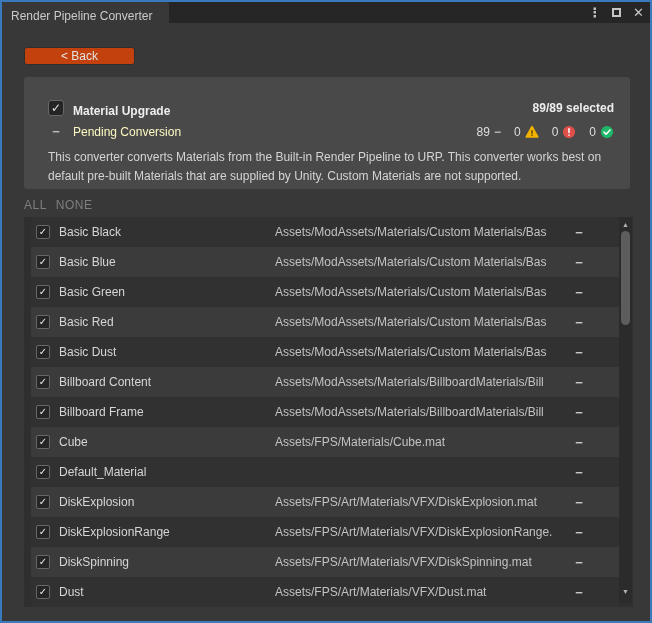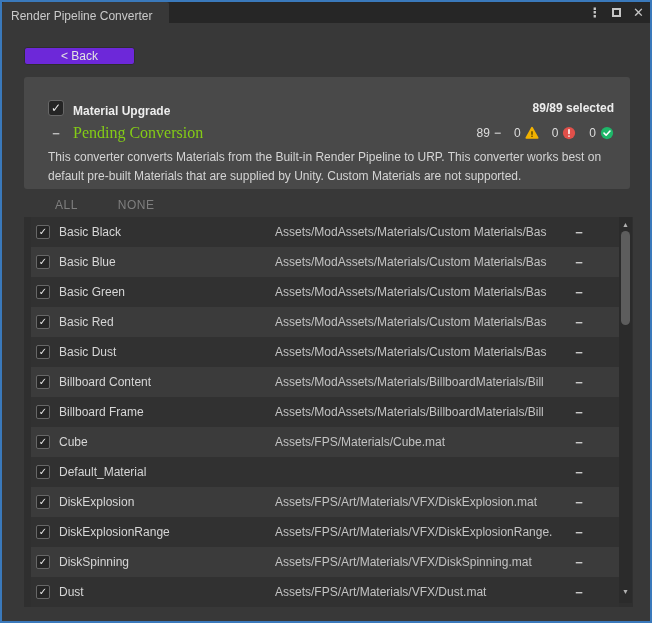--- a/index.html
+++ b/index.html
@@ -36,21 +36,21 @@
     display: flex; align-items: center; gap: 12px;
   }
   .wc { color: #c6c6c6; cursor: pointer; line-height: 1; display: inline-flex; align-items: center; justify-content: center; }
   .wc.menu { font-size: 13px; font-weight: bold; width: 10px; }
   .maxbox { display: inline-block; width: 9px; height: 9px; border: 2px solid #c6c6c6; }
   .wc.close { font-size: 13px; }
   
   .back-btn {
     position: absolute; left: 22px; top: 45px;
     width: 111px; height: 18px;
-    background: #6d28d9;
+    background: #c2410c;
     border: 1px solid #2e2e2e;
     border-radius: 3px;
     color: #e3e3e3;
     font-size: 12px;
     font-family: "Liberation Sans", sans-serif;
     cursor: pointer;
     line-height: 15px;
   }
   
   .panel {
@@ -72,38 +72,38 @@
     cursor: pointer; flex: none;
   }
   .checkbox .check { color: #eaeaea; font-size: 12px; line-height: 1; }
   .conv-title { margin-left: 9px; font-size: 12px; font-weight: bold; color: #ededed; margin-top: 7px; }
   .sel-count { margin-left: auto; font-size: 12px; font-weight: bold; color: #ededed; }
   .panel-row2 {
     position: absolute; left: 24px; right: 16px; top: 47px;
     display: flex; align-items: center;
   }
   .collapse { color: #bdbdbd; font-size: 13px; font-weight: bold; width: 16px; text-align: center; cursor: pointer; flex: none; }
-  .pending-label { margin-left: 9px; font-size: 16px; color: #84cc16; font-family: Liberation Serif, serif; }
+  .pending-label { margin-left: 9px; font-size: 12px; color: #fef9c3; }
   .counts { margin-left: auto; display: flex; align-items: center; gap: 13px; }
   .cgroup { display: flex; align-items: center; gap: 4px; }
   .cnt { font-size: 12px; color: #dedede; }
   .minus-sm { font-size: 12px; color: #bdbdbd; font-weight: bold; }
   .sicon { width: 14px; height: 14px; display: block; }
   .desc {
     position: absolute; left: 24px; top: 71px;
     width: 566px;
     font-size: 12px; line-height: 19px;
     color: #d4d4d4;
   }
   
   .list-header {
     position: absolute; left: 22px; top: 196px;
     display: flex; gap: 9px;
   }
-  .sel-link { font-size: 12px; color: #7f7f7f; letter-spacing: 0.5px; cursor: pointer; margin-left: 31px; }
+  .sel-link { font-size: 12px; color: #7f7f7f; letter-spacing: 0.5px; cursor: pointer; }
   
   .list {
     position: absolute; left: 22px; top: 215px;
     width: 609px; height: 390px;
     background: #2f2f2f;
   }
   .rows { position: absolute; left: 7px; top: 0; width: 588px; }
   .row {
     position: relative;
     height: 30px;

